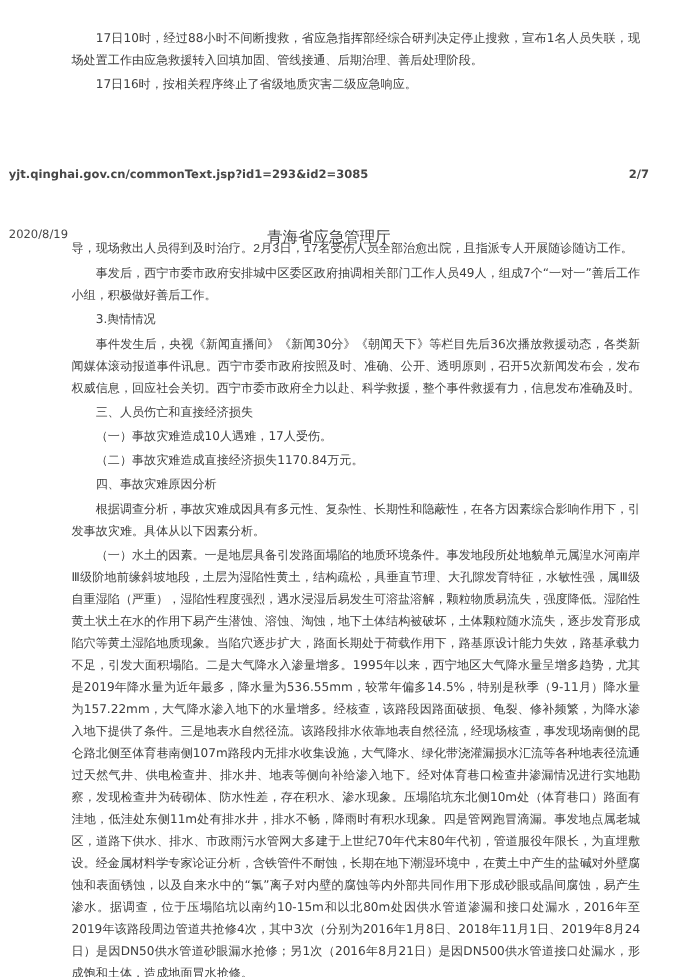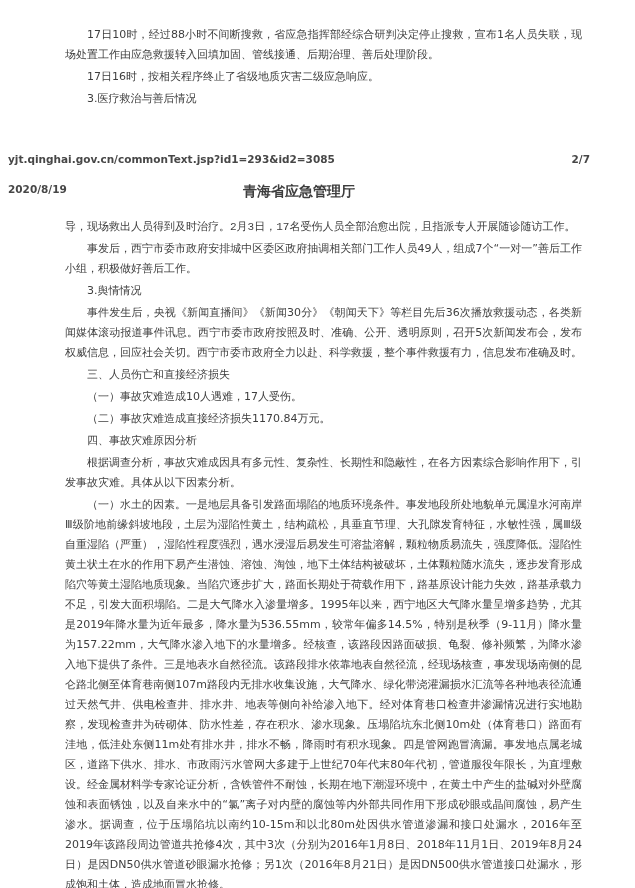--- a/index.html
+++ b/index.html
@@ -15,29 +15,28 @@
   .meta-center{position:absolute;left:0;right:0;top:0;text-align:center;font-size:14px;color:#3e3e3e;}
 </style>
 </head>
 <body>
 
 <div id="page">
 
   <div class="body-block" style="top:6px;">
       <p class="para">17日10时，经过88小时不间断搜救，省应急指挥部经综合研判决定停止搜救，宣布1名人员失联，现场处置工作由应急救援转入回填加固、管线接通、后期治理、善后处理阶段。</p>
       <p class="para">17日16时，按相关程序终止了省级地质灾害二级应急响应。</p>
-      <p class="para">3.医疗救治与善后情况</p>
     </div>
 
   <div class="meta-row" style="top:134px;font-weight:bold;">
     <span class="meta-left">yjt.qinghai.gov.cn/commonText.jsp?id1=293&amp;id2=3085</span>
     <span class="meta-right">2/7</span>
   </div>
 
-  <div class="meta-row" style="top:164px;font-weight:bold;">
+  <div class="meta-row" style="top:188px;">
     <span class="meta-left">2020/8/19</span>
     <span class="meta-center">青海省应急管理厅</span>
   </div>
 
   <div class="body-block" style="top:198px;">
       <p class="para no-indent">导，现场救出人员得到及时治疗。2月3日，17名受伤人员全部治愈出院，且指派专人开展随诊随访工作。</p>
       <p class="para">事发后，西宁市委市政府安排城中区委区政府抽调相关部门工作人员49人，组成7个“一对一”善后工作小组，积极做好善后工作。</p>
       <p class="para">3.舆情情况</p>
       <p class="para">事件发生后，央视《新闻直播间》《新闻30分》《朝闻天下》等栏目先后36次播放救援动态，各类新闻媒体滚动报道事件讯息。西宁市委市政府按照及时、准确、公开、透明原则，召开5次新闻发布会，发布权威信息，回应社会关切。西宁市委市政府全力以赴、科学救援，整个事件救援有力，信息发布准确及时。</p>
       <p class="para">三、人员伤亡和直接经济损失</p>

